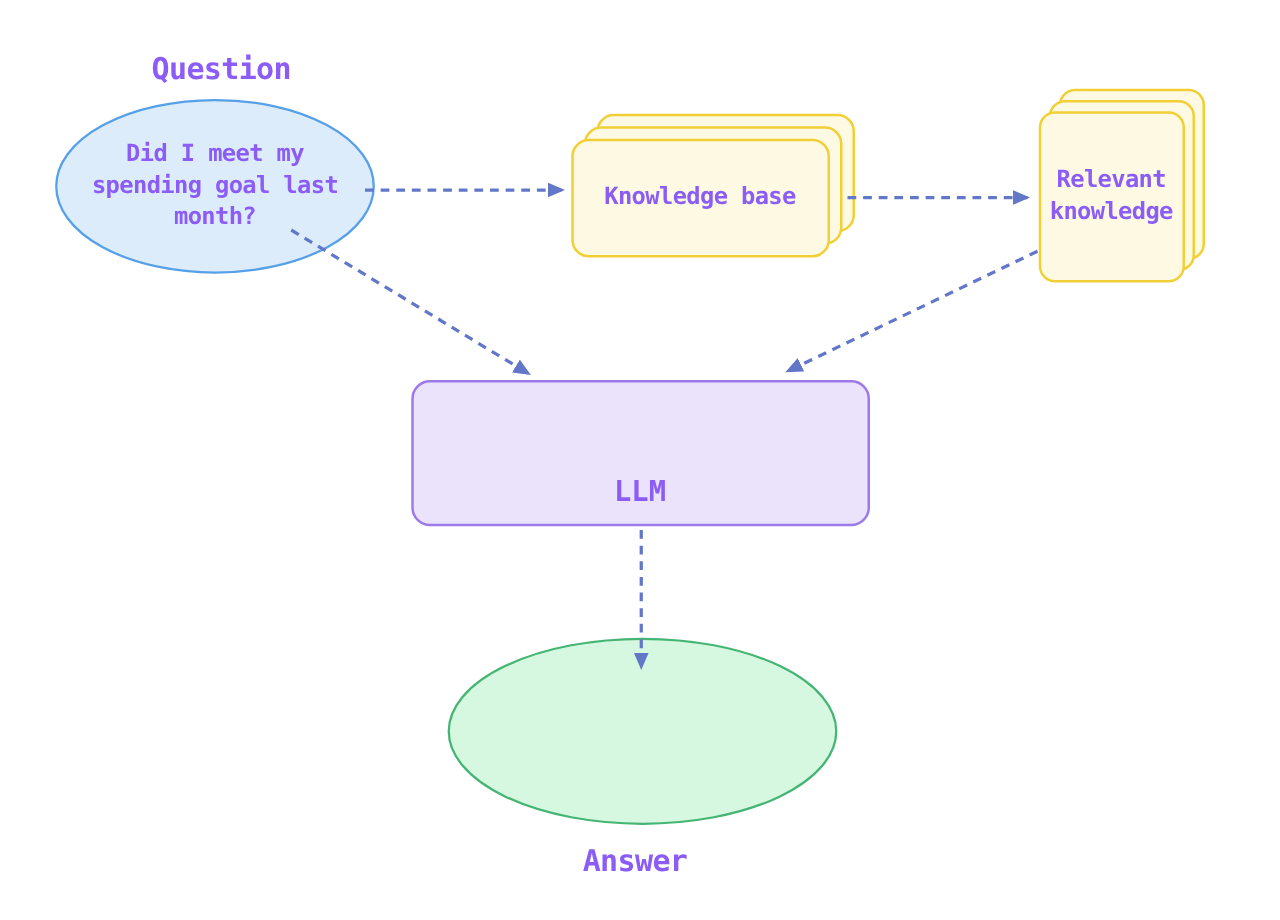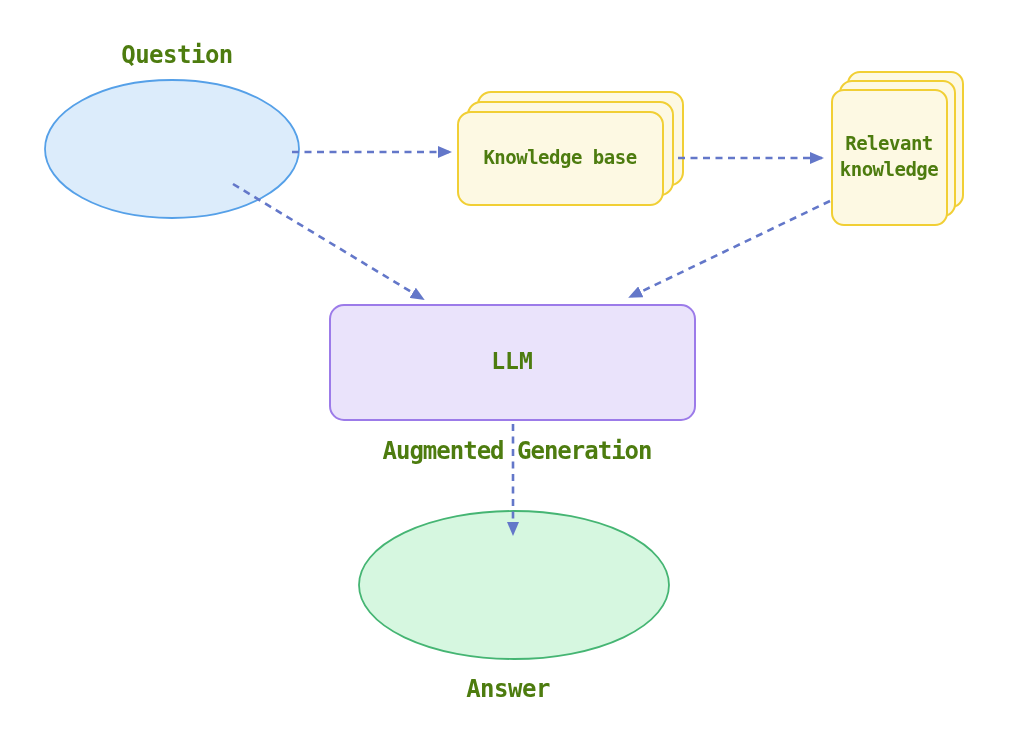--- a/index.html
+++ b/index.html
@@ -8,30 +8,30 @@
     width: 1024px;
     height: 736px;
     background: #ffffff;
     overflow: hidden;
     font-family: "DejaVu Sans Mono", monospace;
   }
   .canvas svg { position: absolute; left: 0; top: 0; }
   .txt {
     position: absolute;
     transform: translate(-50%, -50%);
-    color: #4d7c0f;
+    color: #8b5cf6;
     font-weight: 700;
     text-align: center;
     white-space: pre-line;
     line-height: 1.35;
   }
   .body-txt { font-size: 19px; letter-spacing: -0.5px; }
   .label-txt { font-size: 24px; letter-spacing: -0.5px; }
   .wide-label { letter-spacing: -1px; }
-  .llm-txt { font-size: 23px; letter-spacing: 0; }
+  .llm-txt { font-size: 23px; letter-spacing: 0; margin-top: 32px; }
 </style>
 </head>
 <body>
 
 <div class="canvas">
 
   <svg width="1024" height="736" viewBox="0 0 1024 736">
     <defs>
       <marker id="ah" markerUnits="userSpaceOnUse" markerWidth="14" markerHeight="12" refX="12" refY="6" orient="auto">
         <path d="M0,0 L14,6 L0,12 Z" fill="#6377c9"></path>
@@ -58,26 +58,28 @@
 
     <line x1="292" y1="152" x2="450" y2="152" stroke-width="2.6" stroke-dasharray="7 5.5" marker-end="url(#ah)" stroke="#6377c9"></line>
     <line x1="678" y1="158" x2="822" y2="158" stroke-width="2.6" stroke-dasharray="7 5.5" marker-end="url(#ah)" stroke="#6377c9"></line>
     <line x1="233" y1="184" x2="423" y2="299" stroke-width="2.6" stroke-dasharray="7 5.5" marker-end="url(#ah)" stroke="#6377c9"></line>
     <line x1="830" y1="201" x2="630" y2="297" stroke-width="2.6" stroke-dasharray="7 5.5" marker-end="url(#ah)" stroke="#6377c9"></line>
     <line x1="513" y1="424" x2="513" y2="534" stroke-width="2.6" stroke-dasharray="7 5.5" marker-end="url(#ah)" stroke="#6377c9"></line>
   </svg>
 
   <div class="txt label-txt" style="left:177px; top:55px">Question</div>
 
+  <div class="txt body-txt" style="left:172px; top:149px">Did I meet my
+spending goal last
+month?</div>
 
   <div class="txt body-txt" style="left:889px; top:157px">Relevant
 knowledge</div>
 
   <div class="txt body-txt" style="left:560px; top:158px">Knowledge base</div>
 
   <div class="txt llm-txt" style="left:512px; top:362px">LLM</div>
 
-  <div class="txt label-txt wide-label" style="left:517px; top:451px">Augmented Generation</div>
 
 
   <div class="txt label-txt" style="left:508px; top:689px">Answer</div>
 
 </div>
 
 </body></html>

